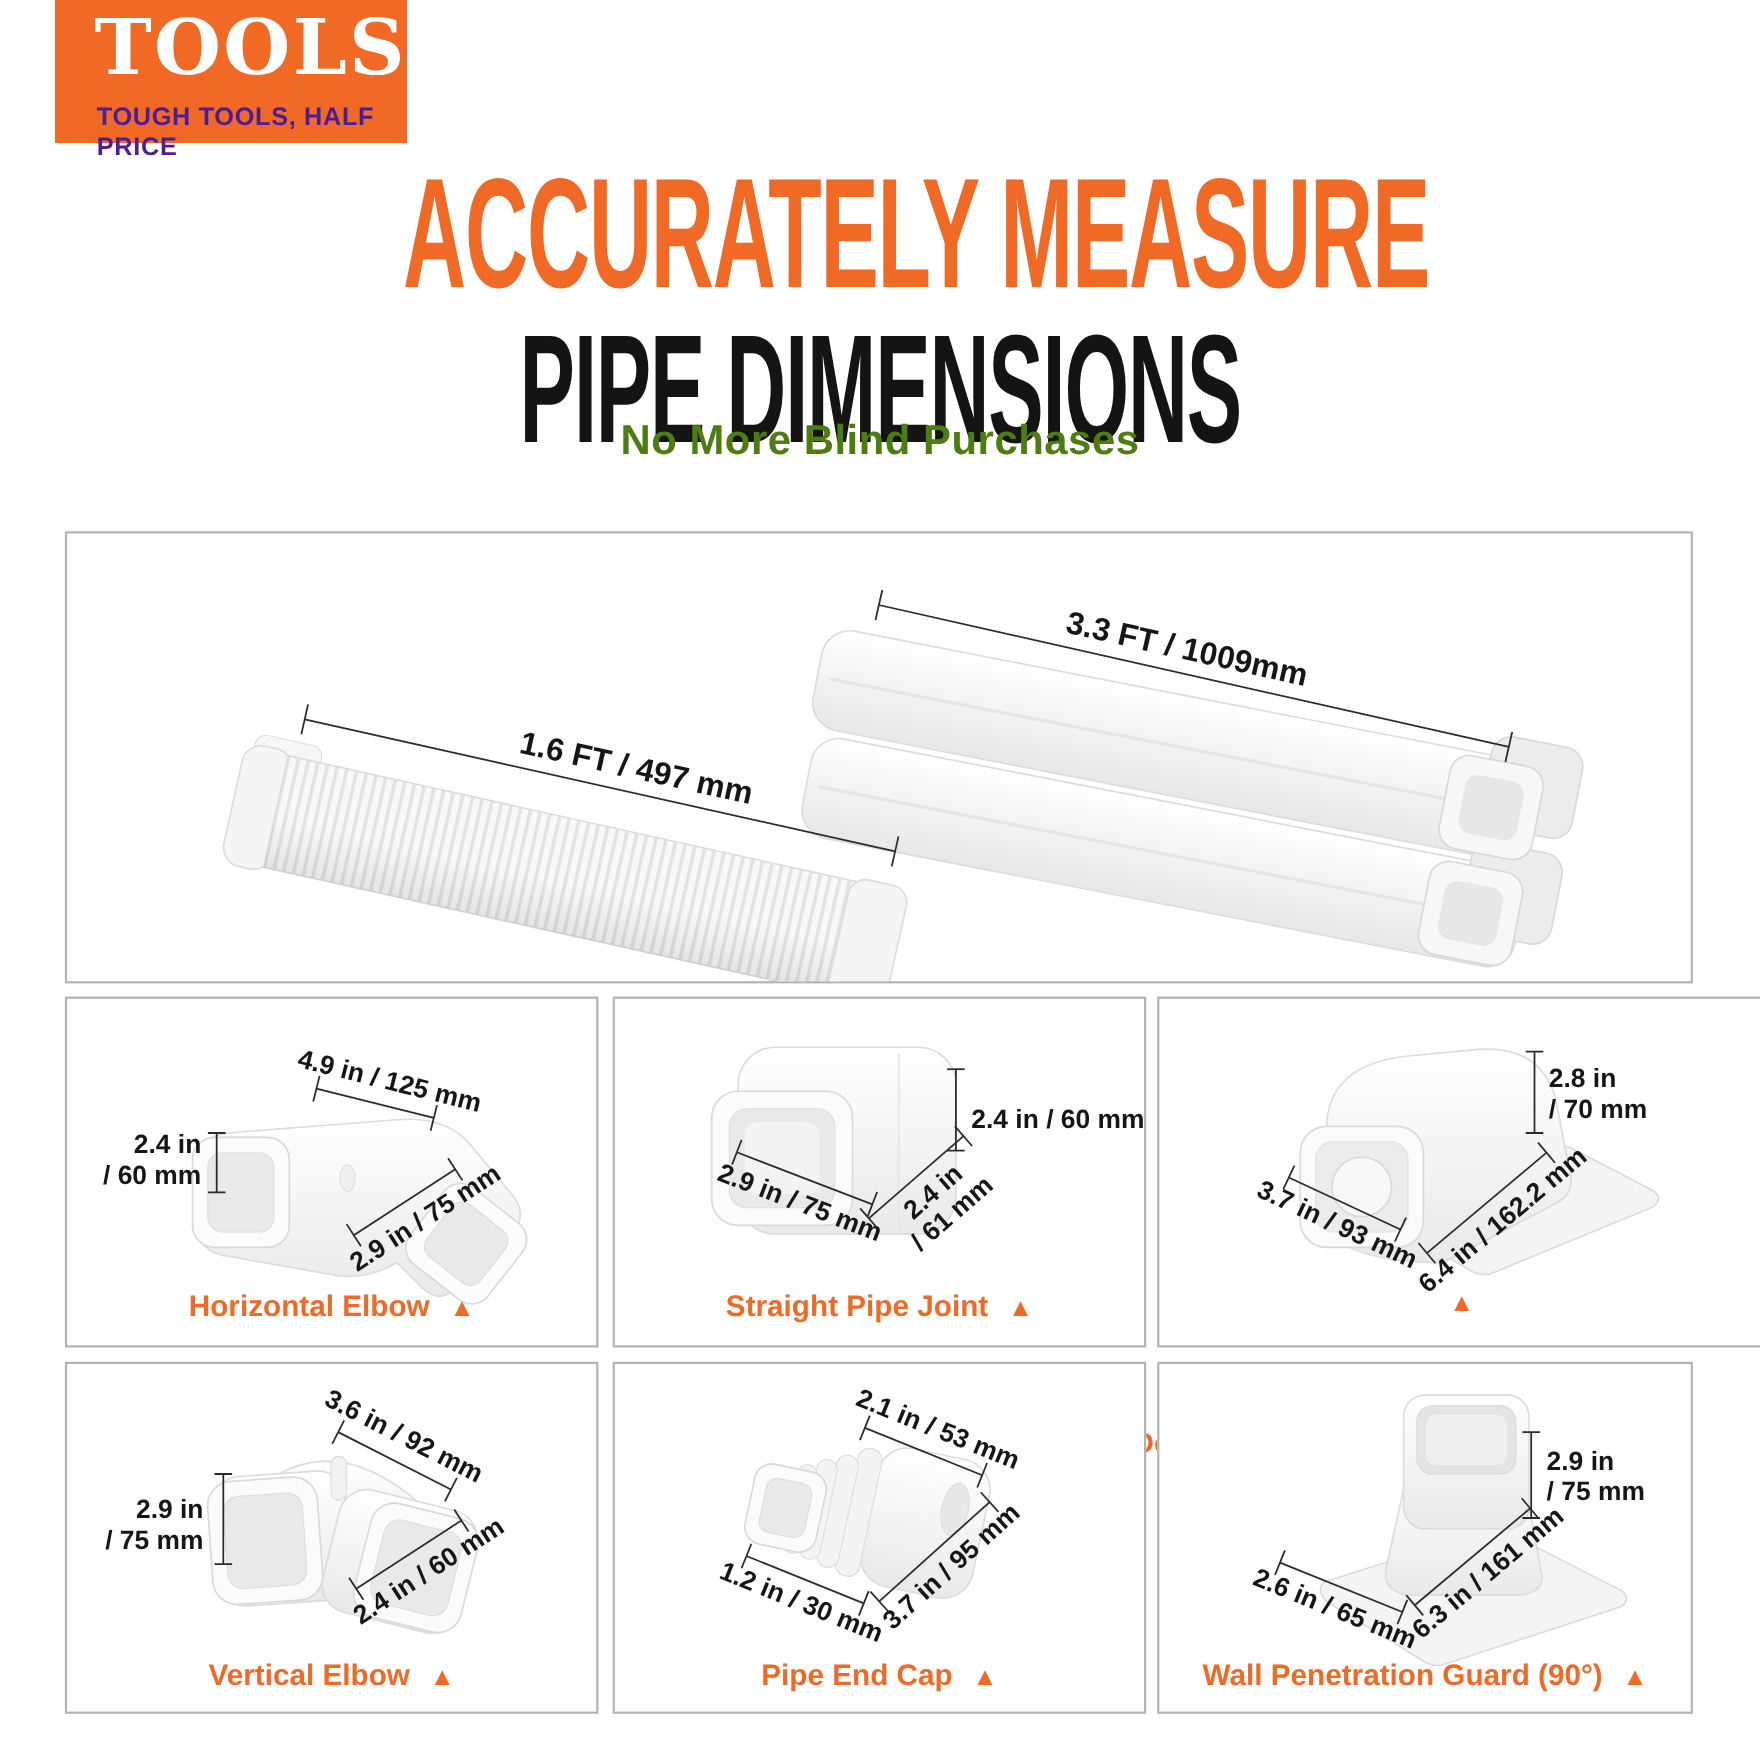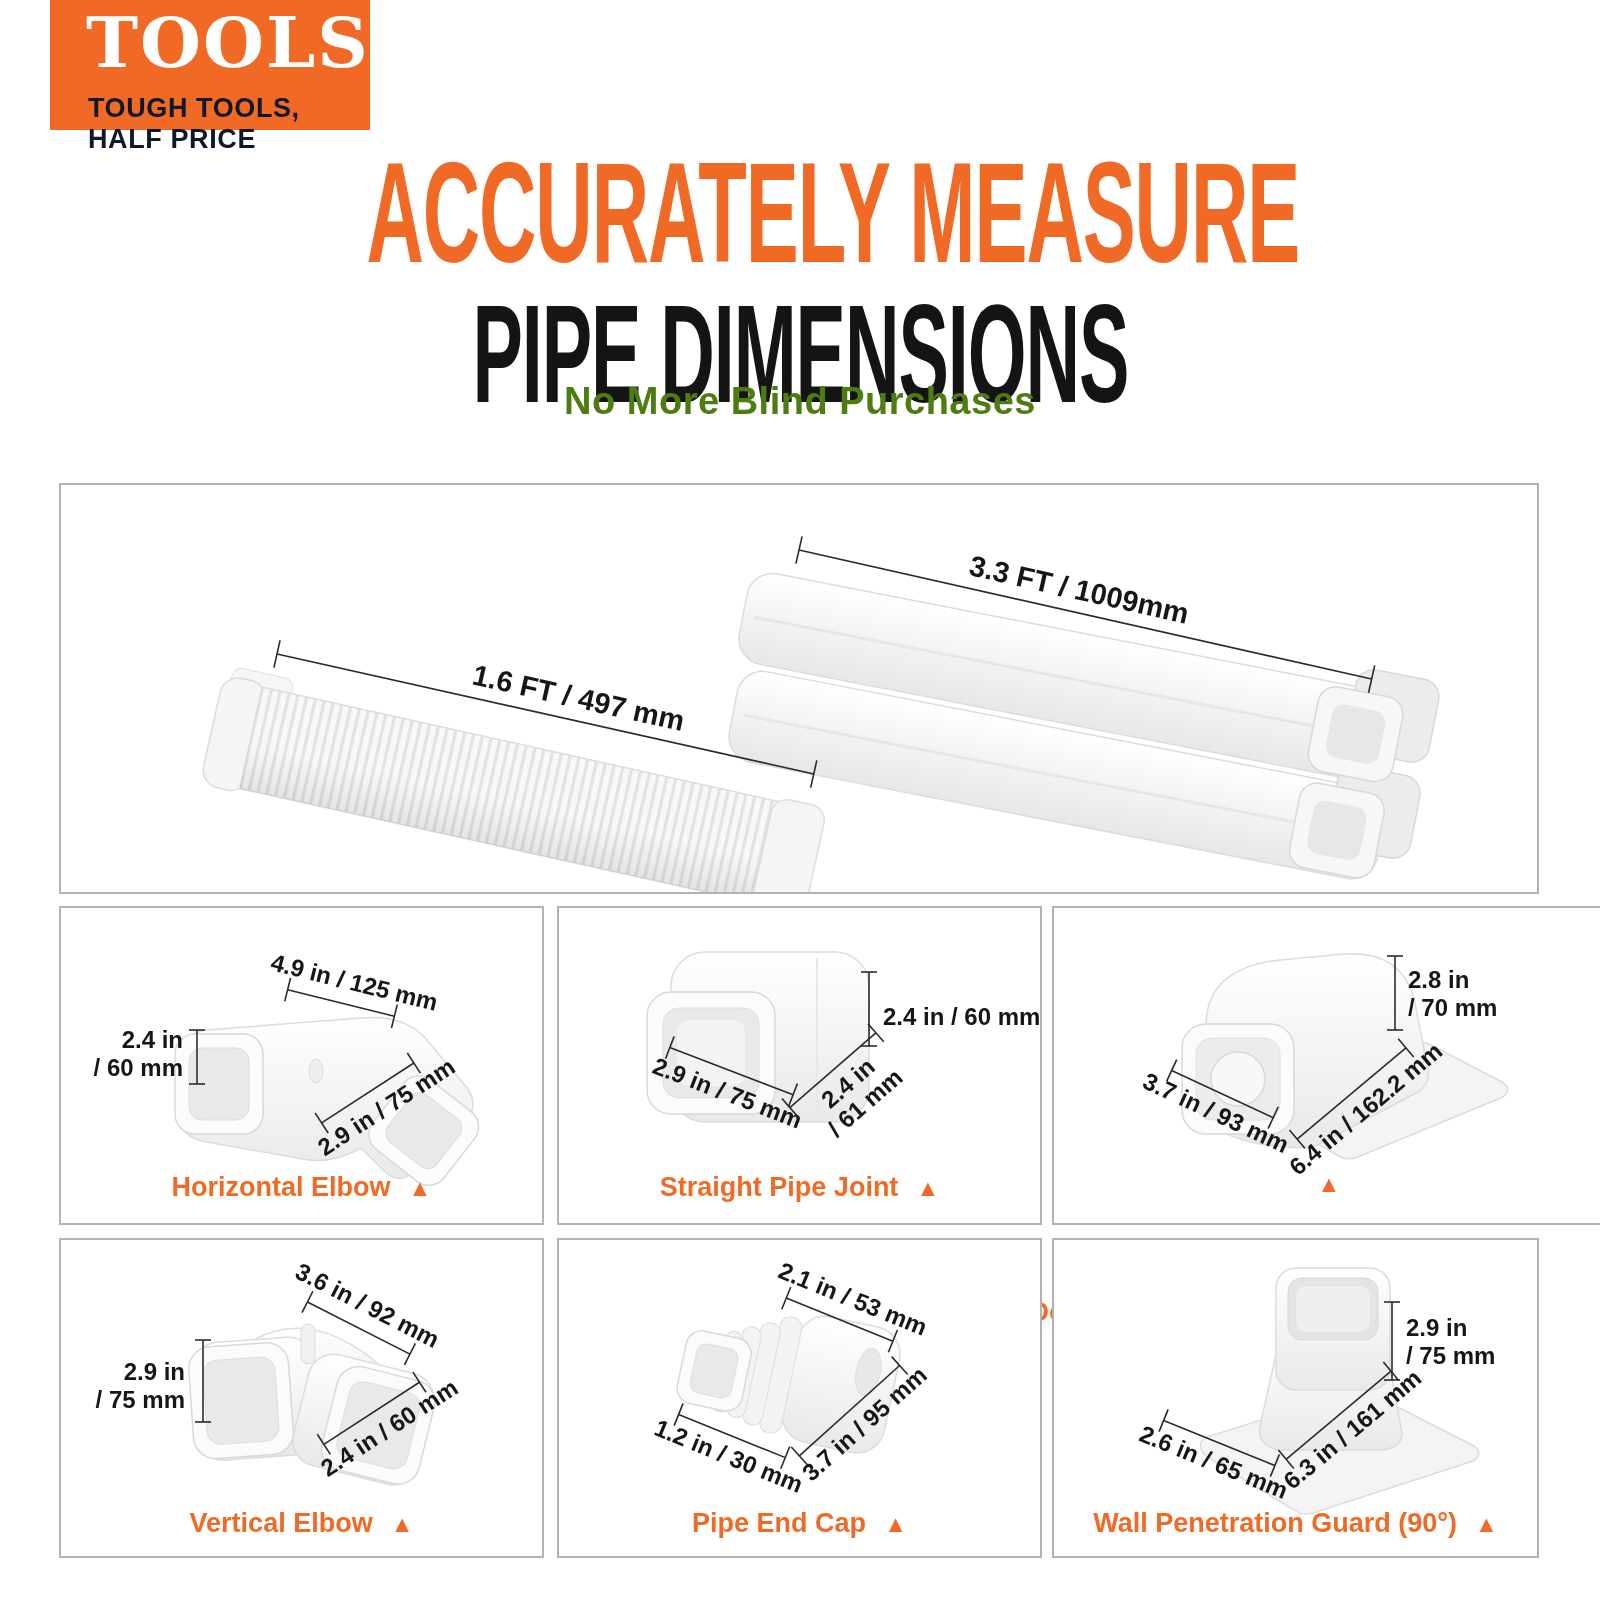--- a/index.html
+++ b/index.html
@@ -3,21 +3,21 @@
 <meta charset="utf-8">
 <style>
   html,body{margin:0;padding:0;background:#fff;}
   .page{position:relative;width:1600px;height:1600px;background:#ffffff;overflow:hidden;
         font-family:"Liberation Sans",sans-serif;color:#161616;}
   
   .logo{position:absolute;left:50px;top:0;width:320px;height:130px;background:#f06a26;}
   .logo-word{position:absolute;left:36px;top:8px;font-family:"DejaVu Serif",serif;
              font-weight:700;font-size:70px;color:#fff;letter-spacing:2px;line-height:1;}
   .logo-reg{font-size:24px;vertical-align:28px;letter-spacing:0;}
-  .logo-tag{position:absolute;left:38px;top:93px;font-size:27px;font-weight:700;color:#0f172a;letter-spacing:.6px;}
+  .logo-tag{position:absolute;left:38px;top:93px;font-size:23px;font-weight:700;color:#4c1d95;letter-spacing:.6px;}
   
   .h-line{position:absolute;left:0;width:100%;text-align:center;white-space:nowrap;}
   .h1a{top:138px;}
   .h1b{top:248px;margin-top:32px;}
   .h-line>span{display:inline-block;font-weight:700;line-height:1.05;letter-spacing:-2px;}
   .h1a>span{font-size:142px;color:#f06a26;transform:scaleX(.56);}
   .h1b>span{font-size:140px;color:#141414;transform:scaleX(.54);}
   .subtitle{position:absolute;left:0;top:380px;width:100%;text-align:center;
             font-size:38px;font-weight:700;color:#4d7c0f;letter-spacing:.5px;}
   

